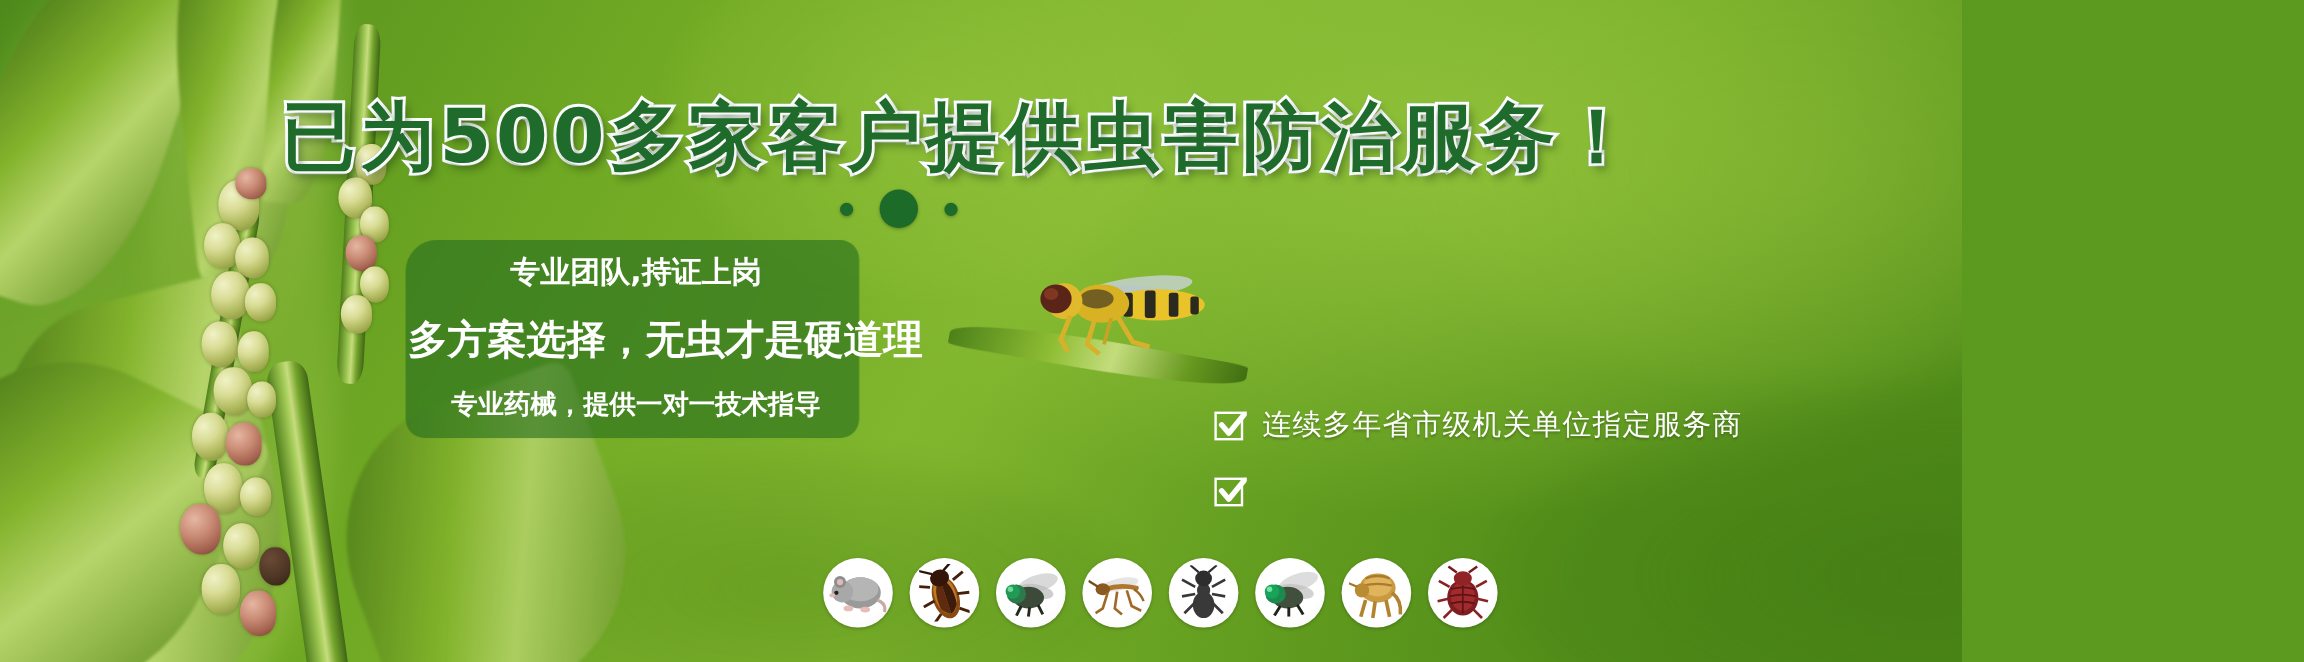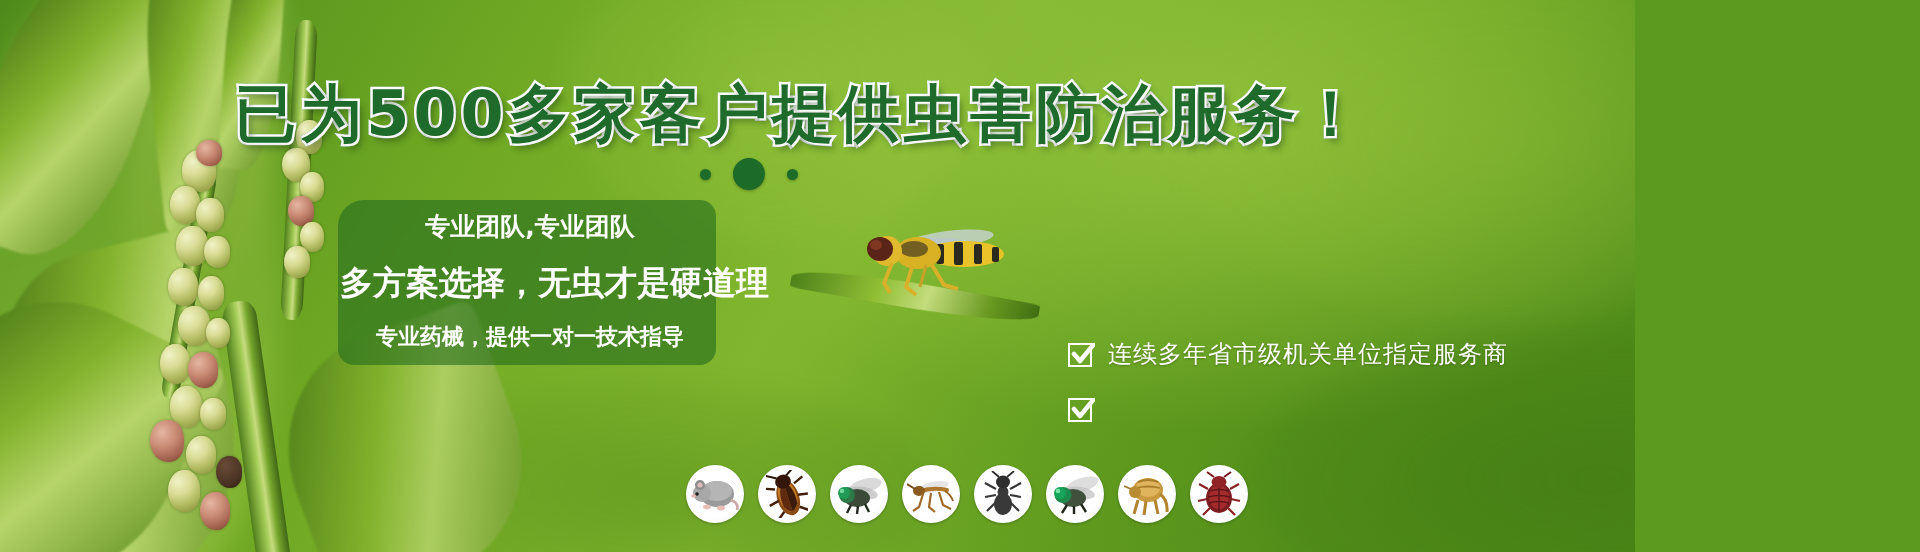--- a/index.html
+++ b/index.html
@@ -77,21 +77,21 @@
     color:#ffffff; text-align:center;
     font-family:"DejaVu Sans","Liberation Sans",sans-serif;
     font-weight:bold;
   }
   #panel-text .pline { white-space:nowrap; }
   #panel-text .pline:nth-child(1){ font-size:25px; margin-bottom:18px; letter-spacing:0px; }
   #panel-text .pline:nth-child(2){ font-size:33px; margin-bottom:16px; letter-spacing:0px; }
   #panel-text .pline:nth-child(3){ font-size:22px; letter-spacing:0px; }
 
   
-  #bullets { position:absolute; left:1068px; top:338px; }
+  #bullets { position:absolute; left:1012px; top:338px; }
   .bullet { display:flex; align-items:center; margin-bottom:26px; }
   .cbox { width:26px; height:26px; position:relative; flex:0 0 auto; margin-right:14px; }
   .cbox .sq { position:absolute; inset:2px 2px 0 0; border:2px solid #ffffff; }
   .cbox .tick {
     position:absolute; left:3px; top:2px; width:24px; height:22px;
   }
   .btext {
     color:#ffffff; font-size:24px; letter-spacing:1px; white-space:nowrap;
     font-family:"DejaVu Sans","Liberation Sans",sans-serif;
     text-shadow:0 1px 2px rgba(0,0,0,.25);
@@ -198,21 +198,21 @@
   </div>
 
   <div id="dots">
     <span class="dot s"></span>
     <span class="dot m"></span>
     <span class="dot s"></span>
   </div>
 
   <div id="panel"></div>
   <div id="panel-text">
-    <div class="pline">专业团队,专业团队</div>
+    <div class="pline">专业团队,持证上岗</div>
     <div class="pline">多方案选择，无虫才是硬道理</div>
     <div class="pline">专业药械，提供一对一技术指导</div>
   </div>
 
   <div id="bullets">
     <div class="bullet">
       <span class="cbox">
         <span class="sq"></span>
         <svg class="tick" viewBox="0 0 24 22">
             <path d="M3 11 L9 18 L23 1" stroke="#ffffff" stroke-width="4.5" fill="none" stroke-linecap="round" stroke-linejoin="round"></path>

